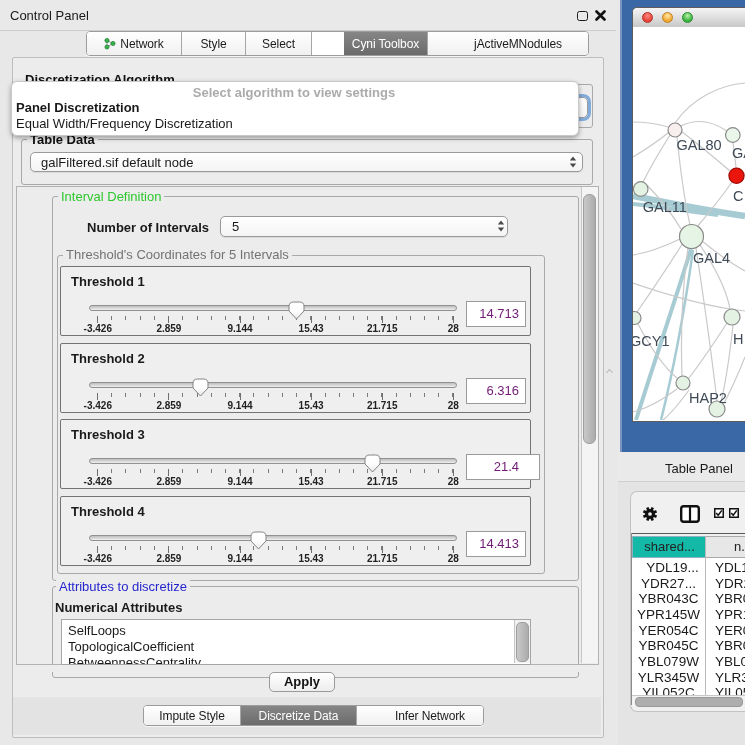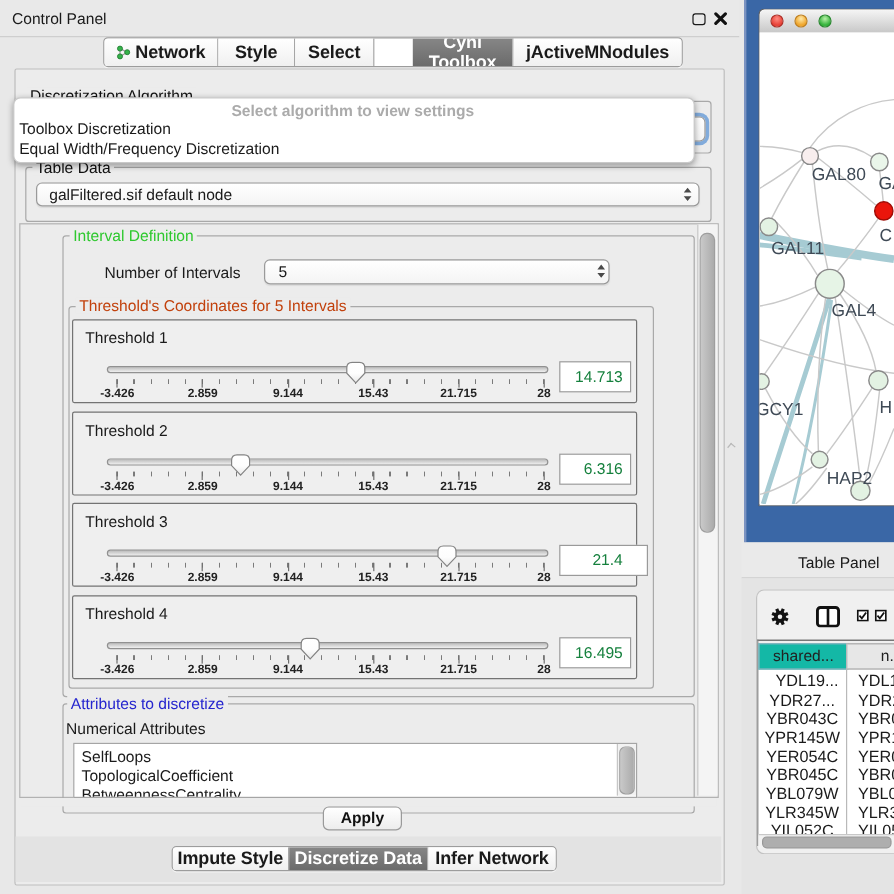--- a/index.html
+++ b/index.html
@@ -1,26 +1,26 @@
 <!DOCTYPE html>
 <html><head><meta charset="utf-8">
 <style>
 html,body{margin:0;padding:0;width:745px;height:745px;overflow:hidden;background:#e8e8e8;
 font-family:"Liberation Sans",sans-serif;}
 .ab{position:absolute;}
 .t13{font-size:13px;color:#1a1a1a;}
-.bold{font-weight:normal;}
+.bold{font-weight:bold;}
 .grp{position:absolute;border:1px solid #a9a9a9;border-radius:3px;}
 .gtitle{position:absolute;background:#ececec;padding:0 3px;line-height:13px;font-size:13px;}
 .combo{position:absolute;background:linear-gradient(#ffffff,#f4f4f4);border:1px solid #9a9a9a;border-radius:5px;box-shadow:0 1px 1px rgba(0,0,0,0.08);}
 .tbox{position:absolute;background:#efefef;border:1px solid #737373;}
-.vbox{position:absolute;background:#fff;border:1px solid #9a9a9a;font-size:13px;color:#15803d;text-align:right;}
+.vbox{position:absolute;background:#fff;border:1px solid #9a9a9a;font-size:13px;color:#701a75;text-align:right;}
 .seg{position:absolute;display:flex;border:1px solid #9c9c9c;border-radius:4px;background:#fff;overflow:hidden;box-shadow:0 1px 0 rgba(255,255,255,.6);}
-.seg div{font-size:15px;color:#1a1a1a;text-align:center;border-right:1px solid #a6a6a6;background:linear-gradient(#ffffff,#f0f0f0);display:flex;align-items:center;justify-content:center;font-weight:700;letter-spacing:-0.1px;}
-.seg div:last-child{border-right:none;}
+.seg div{font-size:12px;color:#1a1a1a;text-align:center;border-right:1px solid #a6a6a6;background:linear-gradient(#ffffff,#f0f0f0);display:flex;align-items:center;justify-content:center;font-weight:400;letter-spacing:-0.1px;}
+.seg div:last-child{border-right:none;padding-left:20px;}
 .seg div.sel{background:linear-gradient(#868686,#6b6b6b);color:#fff;}
 </style></head>
 <body>
 
 <div class="ab" style="left:0;top:0;width:616px;height:30px;background:#e9e9e9;border-bottom:1px solid #cecece;"></div>
 <div class="ab t13" style="left:10px;top:8px;">Control Panel</div>
 <div class="ab" style="left:577px;top:11px;width:9px;height:8px;border:1.6px solid #1a1a1a;border-radius:2.5px;background:#e9e9e9;"></div>
 <svg class="ab" style="left:595px;top:10px;" width="11" height="11">
     <path d="M1.5,1.5 L9.5,9.5 M9.5,1.5 L1.5,9.5" stroke="#111" stroke-width="2.6" stroke-linecap="round"></path>
   </svg>
@@ -39,42 +39,42 @@
 <div style="width:65px;">Select</div>
 <div class="sel" style="width:83px;margin-left:32px;">Cyni Toolbox</div>
 <div style="width:140px;">jActiveMNodules</div>
 </div>
 <div class="ab" style="left:12px;top:57px;width:590px;height:679px;background:#ececec;border:1px solid #bdbdbd;border-radius:2px;"></div>
 <div class="grp" style="left:21px;top:84px;width:570px;height:42px;"></div>
 <div class="gtitle bold" style="left:22px;top:73px;color:#111;">Discretization Algorithm</div>
 <div class="combo" style="left:29px;top:97px;width:557px;height:19px;box-shadow:0 0 0 3px rgba(93,150,214,.75);border-radius:5px;"></div>
 <div class="ab" style="left:11px;top:81px;width:566px;height:53px;background:#fff;border:1px solid #c9c9c9;border-radius:6px;box-shadow:0 2px 5px rgba(0,0,0,0.35);z-index:50;"></div>
 <div class="ab" style="left:11px;top:85px;width:566px;text-align:center;font-size:13px;font-weight:bold;color:#ababab;z-index:51;">Select algorithm to view settings</div>
-<div class="ab t13 bold" style="left:16px;top:100px;z-index:51;">Toolbox Discretization</div>
+<div class="ab t13 bold" style="left:16px;top:100px;z-index:51;">Panel Discretization</div>
 <div class="ab t13" style="left:16px;top:116px;z-index:51;">Equal Width/Frequency Discretization</div>
 <div class="grp" style="left:21px;top:139px;width:570px;height:44px;"></div>
 <div class="gtitle bold" style="left:27px;top:133px;color:#111;">Table Data</div>
 <div class="combo" style="left:30px;top:152px;width:551px;height:18px;"></div>
 <div class="ab t13" style="left:41px;top:155px;">galFiltered.sif default node</div>
 <svg class="ab" style="left:569px;top:156px;" width="8" height="12">
     <path d="M4,0.5 L7.2,4.5 L0.8,4.5 Z M4,11.5 L7.2,7.5 L0.8,7.5 Z" fill="#4a4a4a"></path>
   </svg>
 <div class="ab" style="left:16px;top:186px;width:581px;height:477px;border:1px solid #b2b2b2;background:#ececec;"></div>
 <div class="ab" style="left:581px;top:187px;width:16px;height:476px;background:#f4f4f4;border-left:1px solid #c6c6c6;"></div>
 <div class="ab" style="left:583px;top:194px;width:11px;height:248px;background:linear-gradient(90deg,#c9c9c9,#ababab);border:1px solid #9e9e9e;border-radius:6px;"></div>
 <div class="grp" style="left:52px;top:196px;width:525px;height:383px;"></div>
 <div class="gtitle" style="left:58px;top:190px;color:#2ec82e;">Interval Definition</div>
 <div class="ab t13 bold" style="left:87px;top:220px;">Number of Intervals</div>
 <div class="combo" style="left:220px;top:216px;width:286px;height:19px;"></div>
 <div class="ab t13" style="left:232px;top:219px;">5</div>
 <svg class="ab" style="left:497px;top:220px;" width="8" height="12">
     <path d="M4,0.5 L7.2,4.5 L0.8,4.5 Z M4,11.5 L7.2,7.5 L0.8,7.5 Z" fill="#4a4a4a"></path>
   </svg>
 <div class="grp" style="left:57px;top:255px;width:486px;height:317px;"></div>
-<div class="gtitle" style="left:63px;top:248px;color:#c2410c;">Threshold's Coordinates for 5 Intervals</div>
+<div class="gtitle" style="left:63px;top:248px;color:#737373;">Threshold's Coordinates for 5 Intervals</div>
 <div class="tbox" style="left:60px;top:266.0px;width:469px;height:68px;border-radius:2px;">
 <div class="ab t13 bold" style="left:10px;top:7px;">Threshold 1</div>
 <div class="ab" style="left:28px;top:38px;width:366px;height:4px;background:linear-gradient(#bdbdbd,#efefef);border:1px solid #919191;border-radius:3px;"></div>
 <div class="ab" style="left:36px;top:49px;width:357px;height:4px;background:repeating-linear-gradient(90deg,#7a7a7a 0,#7a7a7a 1px,transparent 1px,transparent 14.22px);"></div>
 <div class="ab" style="left:36.3px;top:49px;width:1px;height:7px;background:#6f6f6f;"></div>
 <div class="ab" style="left:107.4px;top:49px;width:1px;height:7px;background:#6f6f6f;"></div>
 <div class="ab" style="left:178.5px;top:49px;width:1px;height:7px;background:#6f6f6f;"></div>
 <div class="ab" style="left:249.6px;top:49px;width:1px;height:7px;background:#6f6f6f;"></div>
 <div class="ab" style="left:320.7px;top:49px;width:1px;height:7px;background:#6f6f6f;"></div>
 <div class="ab" style="left:391.8px;top:49px;width:1px;height:7px;background:#6f6f6f;"></div>
@@ -172,21 +172,21 @@
       <path d="M1,5.5 Q1,1 5.5,1 L11.5,1 Q16,1 16,5.5 L16,10 L8.5,18 L1,10 Z" fill="url(#g495)" stroke="#838383" stroke-width="1"></path>
       <defs>
         <linearGradient id="g495" x1="0" y1="0" x2="0" y2="1">
           <stop offset="0" stop-color="#ffffff"></stop>
           <stop offset=".55" stop-color="#fdfdfd"></stop>
           <stop offset="1" stop-color="#e8e8e8"></stop>
         </linearGradient>
       </defs>
     </svg>
 </div>
-<div class="vbox" style="left:466px;top:530.5px;width:52px;height:24px;line-height:24px;padding-right:6px;">16.495</div>
+<div class="vbox" style="left:466px;top:530.5px;width:52px;height:24px;line-height:24px;padding-right:6px;">14.413</div>
 <div class="grp" style="left:52px;top:586px;width:525px;height:90px;"></div>
 <div class="gtitle" style="left:56px;top:580px;color:#2525ce;">Attributes to discretize</div>
 <div class="ab t13 bold" style="left:55px;top:600px;">Numerical Attributes</div>
 <div class="ab" style="left:61px;top:619px;width:468px;height:44px;background:#fff;border:1px solid #a5a5a5;overflow:hidden;">
 <div style="font-size:13px;color:#1a1a1a;padding-left:6px;line-height:16px;padding-top:2.5px;">SelfLoops<br>TopologicalCoefficient<br>BetweennessCentrality<br>ClusteringCoefficient</div>
 </div>
 <div class="ab" style="left:514px;top:620px;width:15px;height:43px;background:#f2f2f2;border-left:1px solid #c6c6c6;"></div>
 <div class="ab" style="left:516px;top:622px;width:11px;height:38px;background:linear-gradient(90deg,#c9c9c9,#ababab);border:1px solid #9e9e9e;border-radius:5px;"></div>
 <div class="ab" style="left:17px;top:665px;width:580px;height:7px;background:#ececec;"></div>
 <div class="ab" style="left:13px;top:697px;width:588px;height:38px;background:#e3e3e3;"></div>

